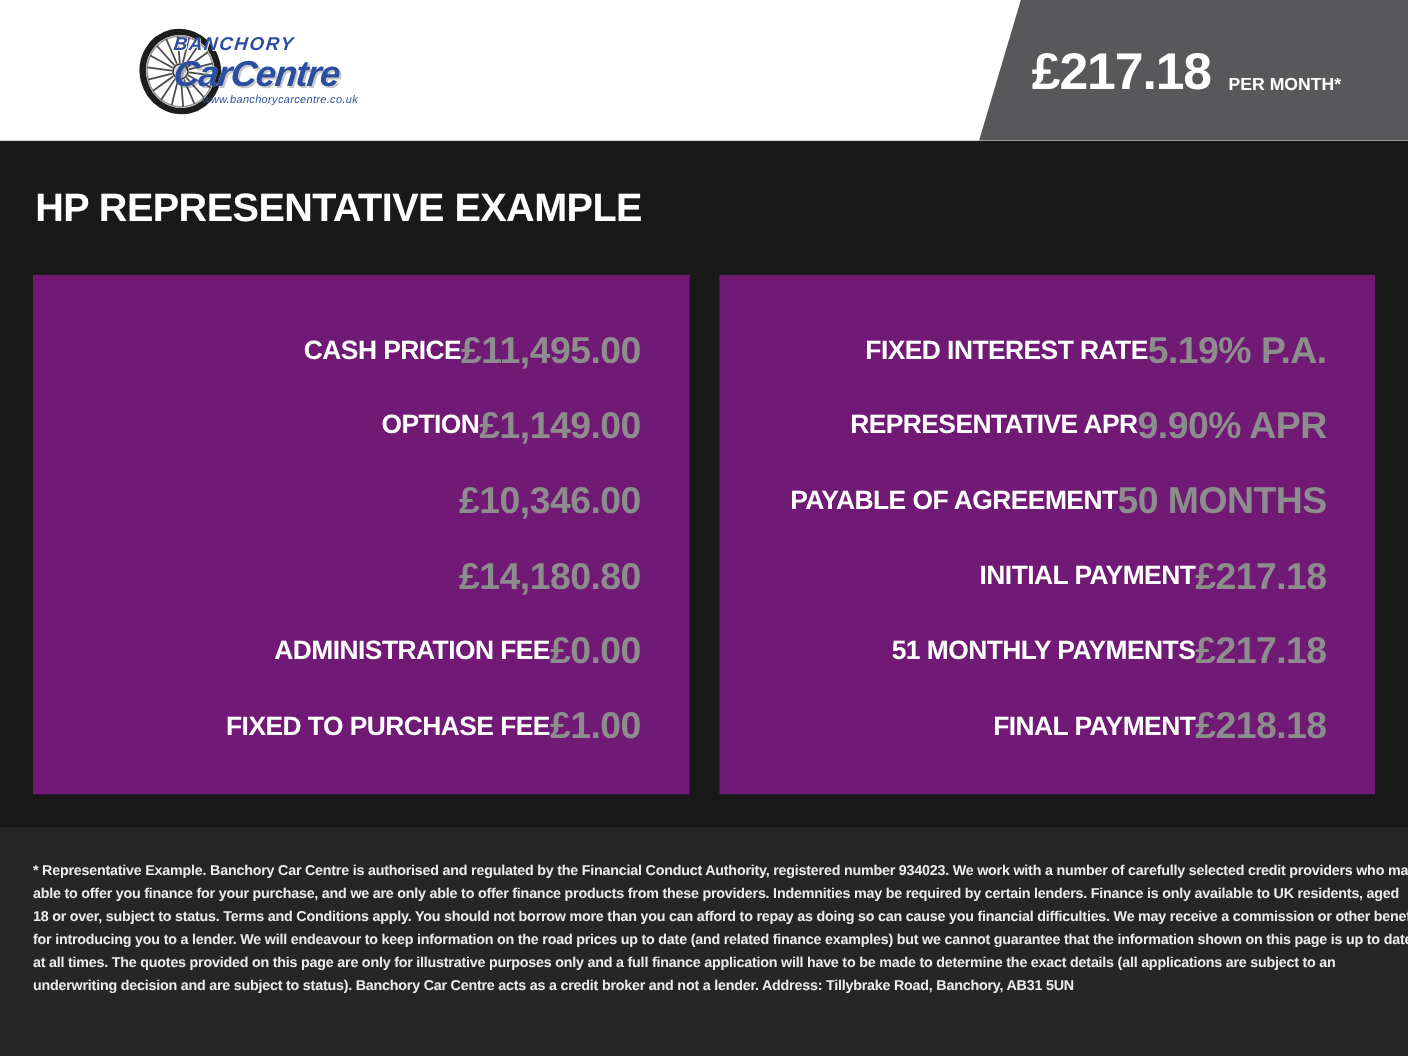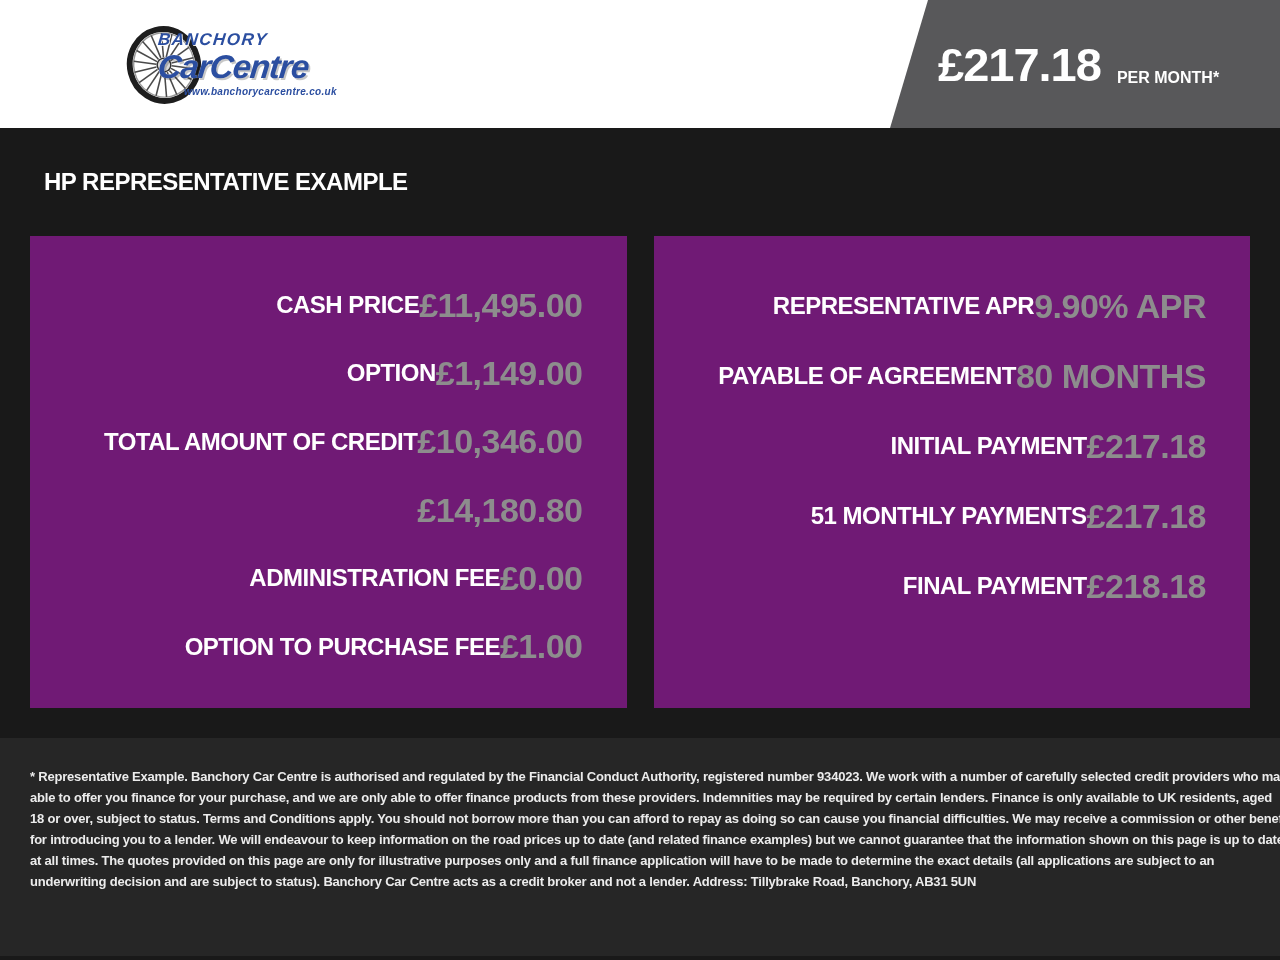--- a/index.html
+++ b/index.html
@@ -15,21 +15,21 @@
   .logo-line1 {
     font-size:17px; font-weight:bold; font-style:italic; color:#2b4ea0;
     letter-spacing:1.5px; transform:skewX(-6deg); text-shadow:1px 1px 0 rgba(255,255,255,.9);
   }
   .logo-line2 {
     font-size:33px; font-weight:bold; font-style:italic; color:#2b4ea0;
     letter-spacing:-1px; line-height:1.0; margin-top:0px; transform:skewX(-6deg);
     text-shadow:2px 2px 0 rgba(0,0,0,.22), 0 0 1px #fff;
   }
   .logo-site {
-    font-size:10px; font-weight:bold; font-style:italic; color:#2b4ea0;
+    font-size:10px; font-weight:normal; font-style:italic; color:#2b4ea0;
     margin-top:3px; margin-left:26px; letter-spacing:.3px;
   }
 
   .price-banner {
     position:absolute; right:0; top:0; width:400px; height:128px;
     background:#58585a;
     -webkit-clip-path:polygon(48px 0, 400px 0, 400px 128px, 10px 128px);
     clip-path:polygon(48px 0, 400px 0, 400px 128px, 10px 128px);
     display:flex; align-items:center; padding-left:58px;
   }
@@ -37,22 +37,22 @@
     color:#ffffff; font-size:47px; font-weight:bold; letter-spacing:-1px;
   }
   .price-suffix {
     color:#ffffff; font-size:16px; font-weight:bold; letter-spacing:0px;
     margin-left:16px; margin-top:28px;
   }
 
   
   .main { padding:40px 30px 0 30px; }
   .page-title {
-    color:#ffffff; font-size:24px; font-weight:bold; letter-spacing:-0.5px;
-    margin-left:14px;
+    color:#ffffff; font-size:36px; font-weight:bold; letter-spacing:-0.5px;
+    margin-left:2px;
   }
   .tables { display:flex; gap:27px; margin-top:40px; }
   .panel {
     flex:1; height:472px; background:#701a75;
     padding:35px 44px 27px 40px;
     display:flex; flex-direction:column;align-items:flex-end;
   }
   .row {
     height:70px; display:flex; align-items:center; justify-content:space-between;
   }
@@ -128,44 +128,47 @@
     <div class="panel">
       <div class="row">
         <span class="row-label">CASH PRICE</span>
         <span class="row-value">£11,495.00</span>
       </div>
       <div class="row">
         <span class="row-label">OPTION</span>
         <span class="row-value">£1,149.00</span>
       </div>
       <div class="row">
-        <span class="row-label">TOTAL AMOUNT OF CREDIT</span>
         <span class="row-value">£10,346.00</span>
       </div>
       <div class="row">
         <span class="row-value">£14,180.80</span>
       </div>
       <div class="row">
         <span class="row-label">ADMINISTRATION FEE</span>
         <span class="row-value">£0.00</span>
       </div>
       <div class="row">
-        <span class="row-label">OPTION TO PURCHASE FEE</span>
+        <span class="row-label">FIXED TO PURCHASE FEE</span>
         <span class="row-value">£1.00</span>
       </div>
     </div>
 
     <div class="panel">
       <div class="row">
+        <span class="row-label">FIXED INTEREST RATE</span>
+        <span class="row-value">5.19% P.A.</span>
+      </div>
+      <div class="row">
         <span class="row-label">REPRESENTATIVE APR</span>
         <span class="row-value">9.90% APR</span>
       </div>
       <div class="row">
         <span class="row-label">PAYABLE OF AGREEMENT</span>
-        <span class="row-value">80 MONTHS</span>
+        <span class="row-value">50 MONTHS</span>
       </div>
       <div class="row">
         <span class="row-label">INITIAL PAYMENT</span>
         <span class="row-value">£217.18</span>
       </div>
       <div class="row">
         <span class="row-label">51 MONTHLY PAYMENTS</span>
         <span class="row-value">£217.18</span>
       </div>
       <div class="row">

